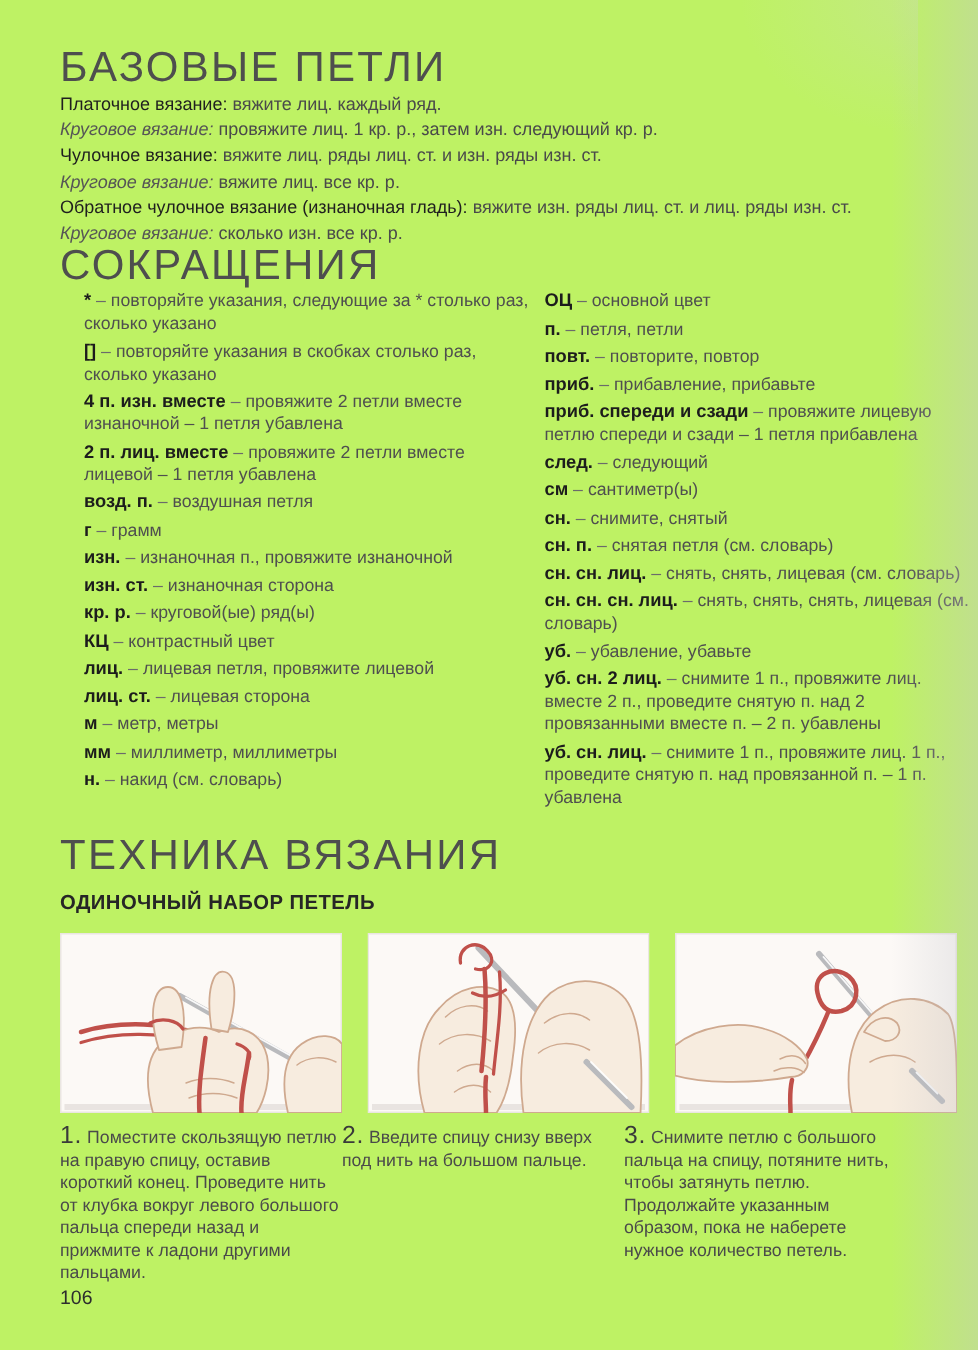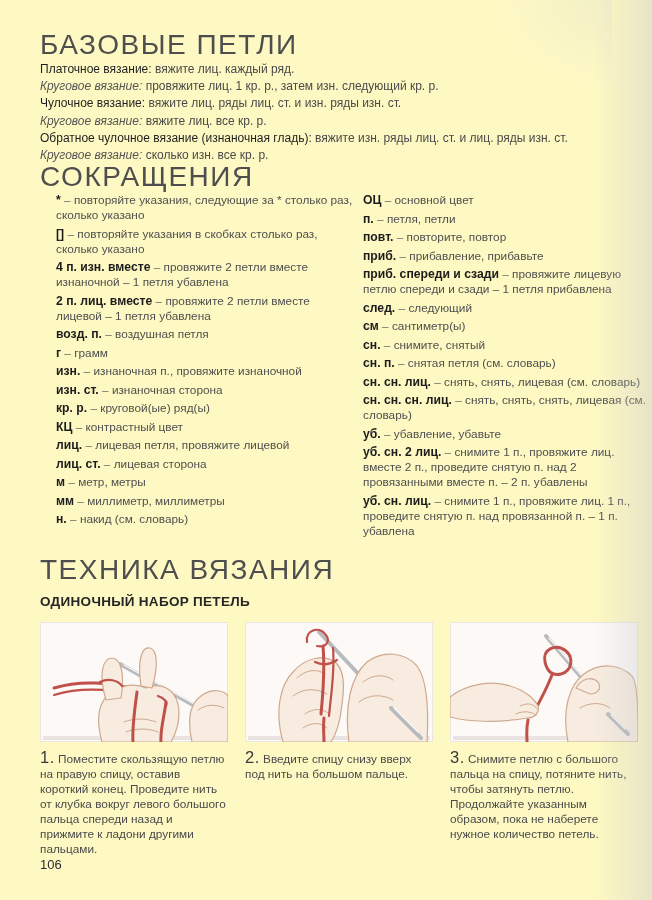--- a/index.html
+++ b/index.html
@@ -1,20 +1,20 @@
 <!DOCTYPE html>
 <html style="--yarn: #c0504a; --needle: #b9babd; --skin: #f7ecdf; --skin-outline: #cfa98f;"><head>
 <meta charset="utf-8">
 <style>
   html,body{margin:0;padding:0;}
   body{
     width:652px;height:900px;background:#ffffff;overflow:hidden;
     font-family:"Liberation Sans",sans-serif;position:relative;
   }
-  .page{position:relative;width:652px;height:900px;background:#fef9c3;}
+  .page{position:relative;width:652px;height:900px;background:#bef264;}
   .scan-edge{position:absolute;top:0;right:0;width:58px;height:100%;
     background:linear-gradient(90deg,rgba(255,255,255,0) 0%,rgba(196,196,203,0.40) 100%);
     pointer-events:none;z-index:5;}
   .scan-corner{position:absolute;top:0;right:40px;width:120px;height:90px;
     background:radial-gradient(ellipse at top right,rgba(210,210,214,0.25),rgba(255,255,255,0) 70%);
     pointer-events:none;z-index:5;}
 
   .section-title{
     position:absolute;left:40px;margin:0;
     font-size:28px;font-weight:300;color:#4e4e4e;letter-spacing:1.5px;
@@ -36,21 +36,21 @@
   .abbr-term{font-weight:bold;color:#1c1c1c;font-size:12.2px;}
   .sep{color:#6b6b6b;}
 
   .subtitle{position:absolute;left:40px;top:594px;margin:0;
     font-size:13.5px;font-weight:bold;color:#262626;letter-spacing:0.3px;}
 
   #figures{position:absolute;left:40px;top:622px;display:flex;gap:17px;}
   .fig{width:188px;height:120px;flex:0 0 188px;}
   .fig svg{display:block;}
 
-  #captions{position:absolute;left:40px;top:750px;display:flex;gap:17px;width:598px;}
+  #captions{position:absolute;left:40px;top:750px;display:flex;width:598px;}
   .cap{flex:0 0 188px;font-size:11.8px;line-height:15px;color:#4a4a4a;}
   .num{font-size:16.5px;font-weight:300;color:#3a3a3a;letter-spacing:0.5px;}
 
   .pageno{position:absolute;left:40px;top:857px;font-size:13px;color:#2d2d2d;}
 
   
   .figbg{fill:#fcf9f6;stroke:#eae6e1;stroke-width:1;}
   .smudge{fill:#d8d4cf;opacity:0.55;}
   .skin{fill:var(--skin,#f7ecdf);stroke:var(--skin-outline,#cfa98f);stroke-width:1.2;stroke-linejoin:round;}
   .sketch{fill:none;stroke:var(--skin-outline,#cfa98f);stroke-width:1;stroke-linecap:round;}

